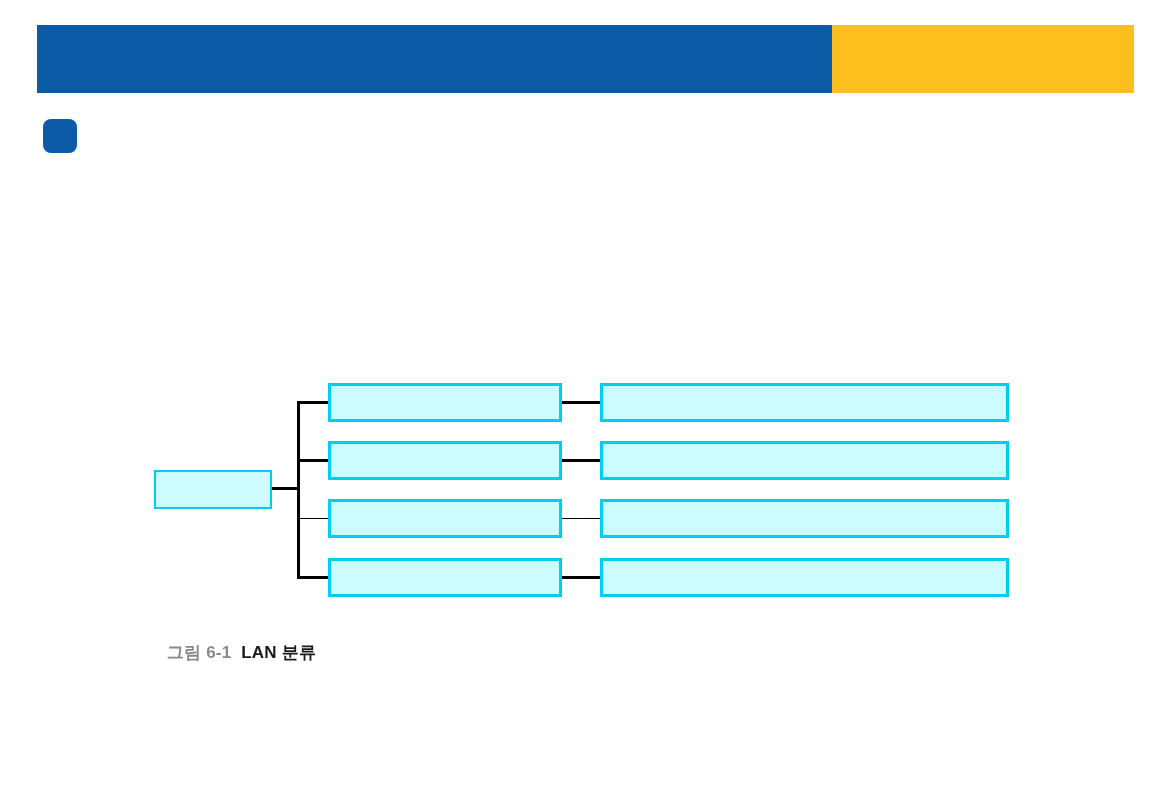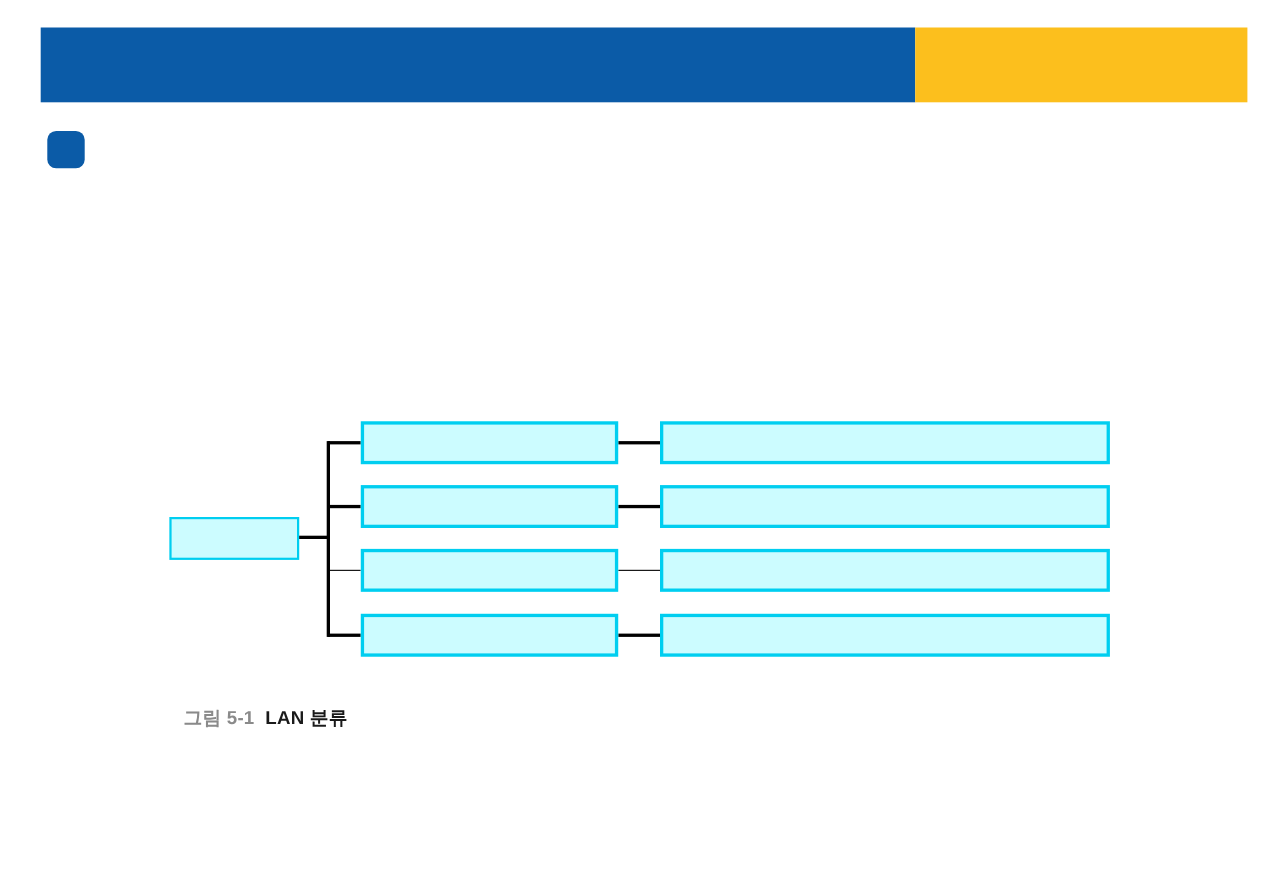--- a/index.html
+++ b/index.html
@@ -85,14 +85,14 @@
   <div class="abs node node-mid row3"></div>
   <div class="abs node node-mid row4"></div>
 
   <div class="abs node node-leaf row1"></div>
   <div class="abs node node-leaf row2"></div>
   <div class="abs node node-leaf row3"></div>
   <div class="abs node node-leaf row4"></div>
 </div>
 
 <div class="abs caption">
-  <span class="fig-num">그림 5-1</span><span>  </span><span class="fig-title">LAN 분류</span>
+  <span class="fig-num">그림 6-1</span><span>  </span><span class="fig-title">LAN 분류</span>
 </div>
 
 </body></html>

